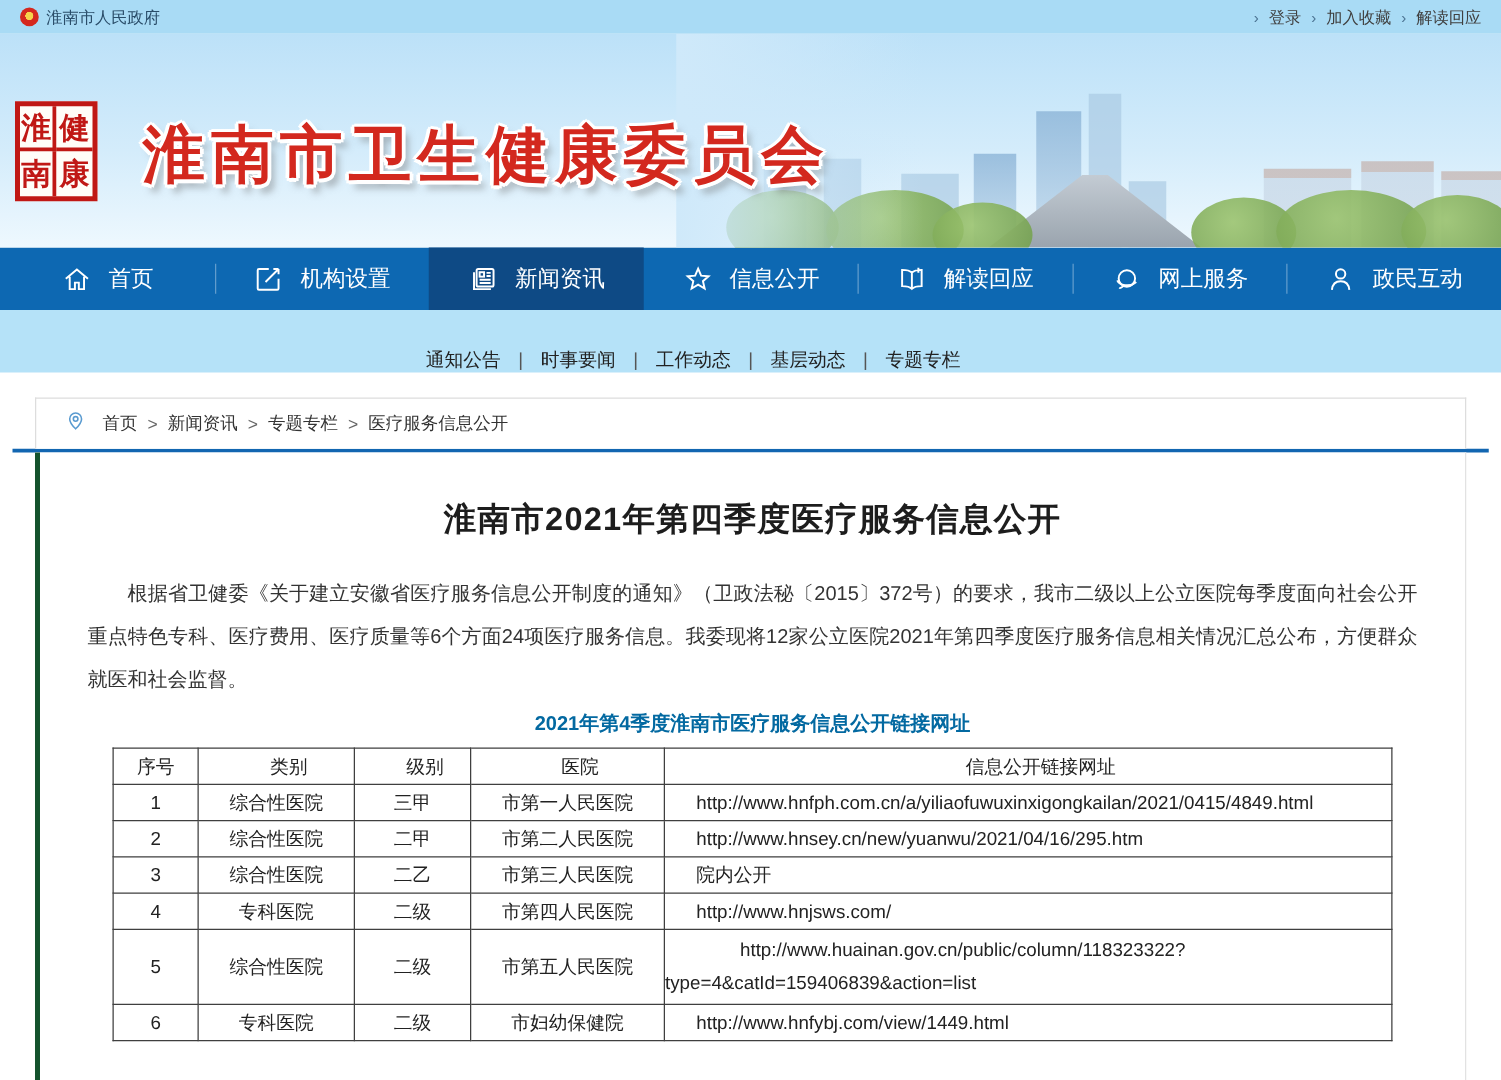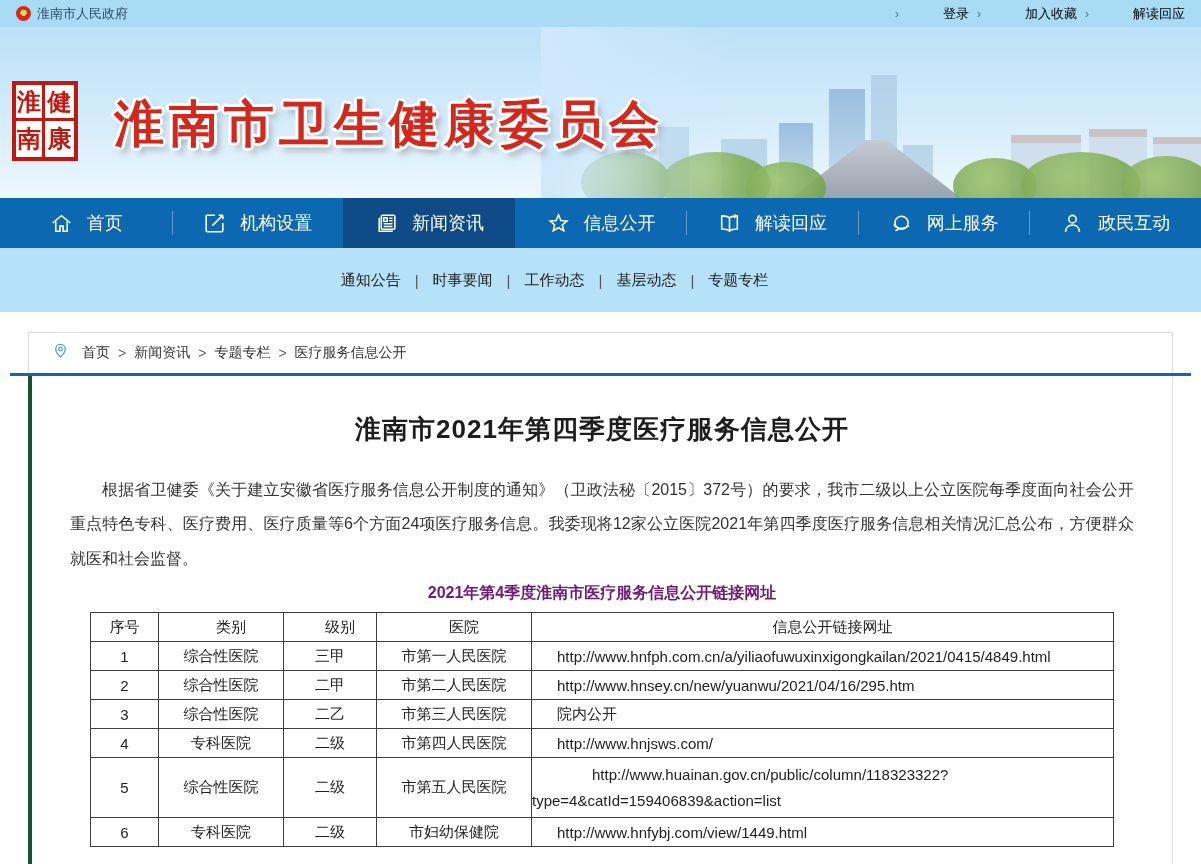--- a/index.html
+++ b/index.html
@@ -9,21 +9,21 @@
   
   .topbar { height:27px; background:#a9dbf5; display:flex; align-items:center;
     justify-content:space-between; padding:0 16px; font-size:13px; color:#2a4d69; }
   .topbar-left { display:flex; align-items:center; gap:6px; cursor:pointer; }
   .emblem { width:15px; height:15px; border-radius:50%;
     background:radial-gradient(circle at 50% 45%, #f6d34b 0 28%, #d5281e 30% 100%);
     display:inline-flex; align-items:center; justify-content:center;
     color:#f6d34b; font-size:8px; line-height:1; }
   .topbar-right { display:flex; align-items:center; gap:8px; }
   .topbar-right .tsep { color:#4c7392; font-size:12px; }
-  .topbar-right a { color:#000000; text-decoration:none; cursor:pointer;margin-left:36px; }
+  .topbar-right a { color:#404040; text-decoration:none; cursor:pointer; }
 
   
   .banner { position:relative; height:171px; overflow:hidden;
     background:linear-gradient(180deg,#bce1f8 0%,#d4ecfb 55%,#eef8fe 100%); }
   .city { position:absolute; right:0; top:0; width:660px; height:171px; }
   .city .bld { position:absolute; background:rgba(168,199,226,.65); }
   .city .glass { background:linear-gradient(180deg,rgba(140,180,215,.8),rgba(190,215,235,.7)); }
   .city .apt  { background:linear-gradient(180deg,rgba(190,160,150,.55) 0 12%,rgba(200,215,230,.7) 12% 100%); }
   .city .tree { position:absolute; border-radius:50%;
     background:radial-gradient(circle at 40% 35%, #9cc46f, #6f9c4b); opacity:.9; }
@@ -49,21 +49,21 @@
   .nav { height:50px; background:#0d68b2; display:flex; }
   .nav-item { flex:1; display:flex; align-items:center; justify-content:center; gap:13px;
     color:#fff; font-size:18px; position:relative; cursor:pointer; }
   .nav-item + .nav-item::before { content:""; position:absolute; left:0; top:13px;
     height:24px; width:1px; background:rgba(255,255,255,.35); }
   .nav-item.active { background:#0e4a85; }
   .nav-item.active::before, .nav-item.active + .nav-item::before { display:none; }
   .nav-ico svg { display:block; }
 
   
-  .subnav { height:64px; background:#b5e2f8; display:flex; align-items:center;
+  .subnav { height:50px; background:#b5e2f8; display:flex; align-items:flex-end;
     justify-content:center; }
   .subnav-inner { display:flex; align-items:center; gap:14px; font-size:15px;
     color:#222; margin-right:92px; }
   .subnav-inner a { color:#222; text-decoration:none; cursor:pointer; }
   .subnav-inner .ssep { color:#555; }
 
   
   .bread-wrap { margin:20px 10px 0; border-bottom:3px solid #1266b1; }
   .bread-box { margin:0 18px; border:1px solid #ddd; border-bottom:none; height:41px;
     display:flex; align-items:center; padding-left:22px; gap:12px; font-size:14px;
@@ -75,21 +75,21 @@
   
   .content-box { margin:0 28px; border-left:4px solid #14532d; border-right:1px solid #e2e2e2;
     height:503px; background:#fff; }
   .article-title { text-align:center; font-size:26px; font-weight:bold; color:#1d1d1d;
     padding-top:36px; letter-spacing:1px; }
   .meta { text-align:center; margin-top:30px; font-size:14px; color:#333; }
   .meta .seg { margin:0 12px; }
   .meta a { color:#333; text-decoration:none; margin:0 2px; cursor:pointer; }
   .body-text { margin:26px 38px 0; font-size:16px; line-height:2.15; color:#333;
     text-indent:2em; text-align:justify; }
-  .caption { text-align:center; font-weight:bold; font-size:16px; color:#701a75;
+  .caption { text-align:center; font-weight:bold; font-size:16px; color:#0369a1;
     margin-top:7px; }
 
   
   table { border-collapse:collapse; table-layout:fixed; width:1023px; margin:8px auto 0; }
   col.c0{width:68px} col.c1{width:125px} col.c2{width:93px} col.c3{width:155px} col.c4{width:582px}
   th,td { border:1px solid #3f3f3f; font-size:15px; color:#222; font-weight:normal;
     height:29px; padding:0; overflow:hidden; }
   th { text-align:center; padding-left:20px; }
   th.c0 { text-align:center; padding-left:0; }
   td { text-align:center; }

